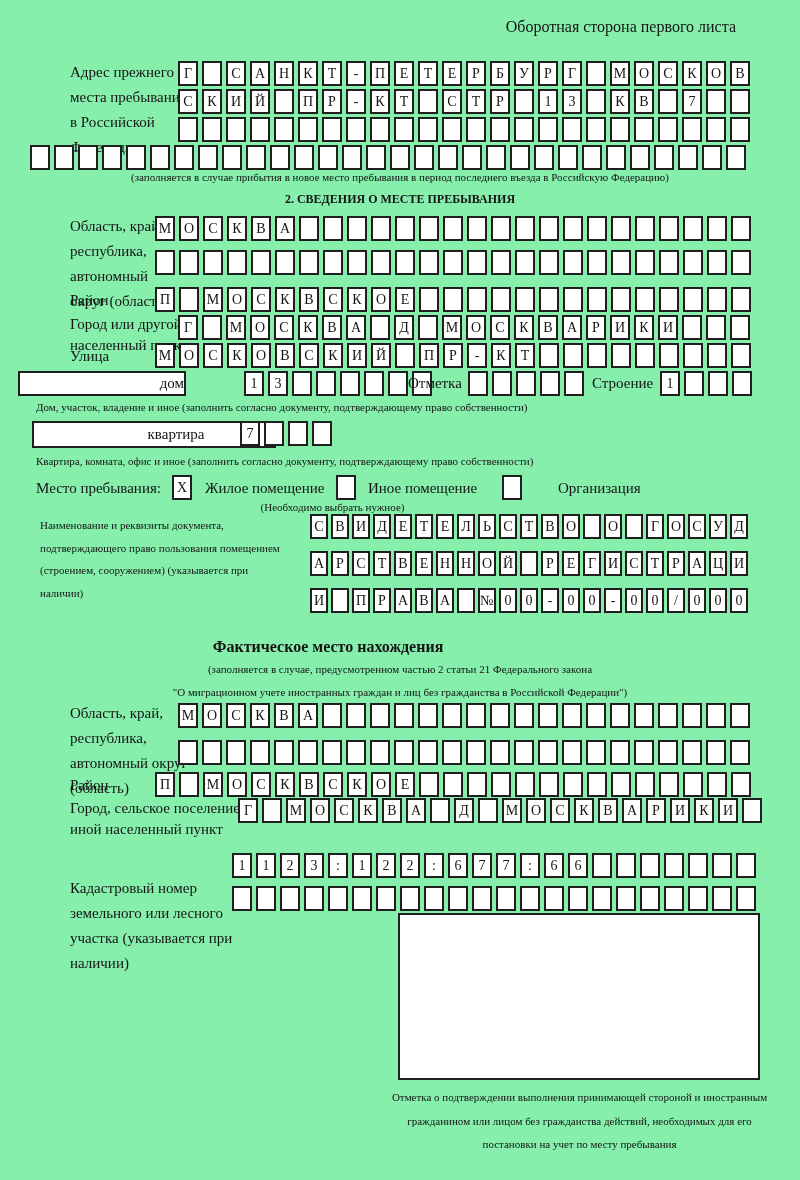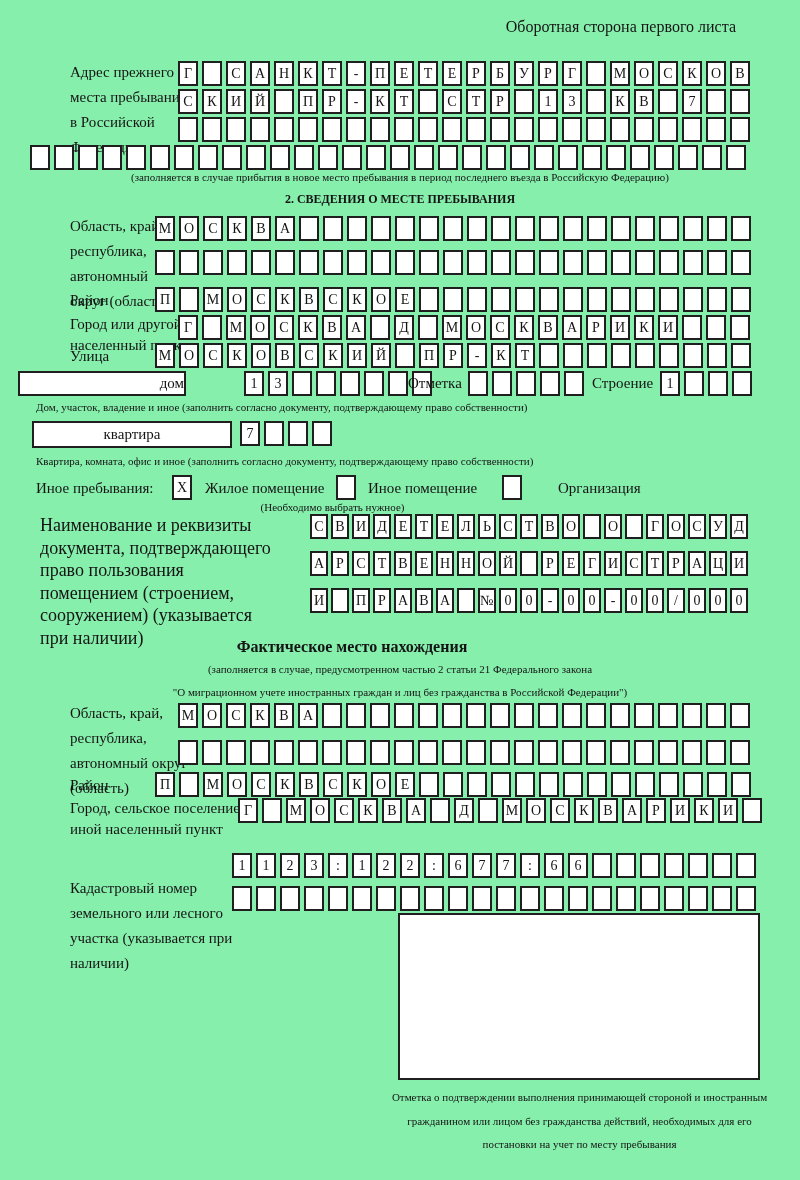--- a/index.html
+++ b/index.html
@@ -72,39 +72,39 @@
   <div class="row" style="left:155px;top:343px;"><span class="cell">М</span><span class="cell">О</span><span class="cell">С</span><span class="cell">К</span><span class="cell">О</span><span class="cell">В</span><span class="cell">С</span><span class="cell">К</span><span class="cell">И</span><span class="cell">Й</span><span class="cell"></span><span class="cell">П</span><span class="cell">Р</span><span class="cell">-</span><span class="cell">К</span><span class="cell">Т</span><span class="cell"></span><span class="cell"></span><span class="cell"></span><span class="cell"></span><span class="cell"></span><span class="cell"></span><span class="cell"></span><span class="cell"></span><span class="cell"></span></div>
 
   <div class="wbox" style="left:18px;top:371px;width:164px;height:21px;line-height:21px;text-align:right;">дом</div>
   <div class="row" style="left:208px;top:371px;margin-left:36px;"><span class="cell">1</span><span class="cell">3</span><span class="cell"></span><span class="cell"></span><span class="cell"></span><span class="cell"></span><span class="cell"></span><span class="cell"></span></div>
   <div class="abs lbl" style="left:408px;top:371px;">Отметка</div>
   <div class="row" style="left:468px;top:371px;"><span class="cell"></span><span class="cell"></span><span class="cell"></span><span class="cell"></span><span class="cell"></span></div>
   <div class="abs lbl" style="left:592px;top:371px;">Строение</div>
   <div class="row" style="left:660px;top:371px;"><span class="cell">1</span><span class="cell"></span><span class="cell"></span><span class="cell"></span></div>
   <div class="abs cap" style="left:36px;top:401px;">Дом, участок, владение и иное (заполнить согласно документу, подтверждающему право собственности)</div>
 
-  <div class="wbox" style="left:32px;top:421px;width:196px;height:23px;line-height:23px;">квартира</div>
+  <div class="wbox" style="left:32px;top:421px;width:196px;height:23px;line-height:23px;padding-left:44px;">квартира</div>
   <div class="row" style="left:240px;top:421px;"><span class="cell">7</span><span class="cell"></span><span class="cell"></span><span class="cell"></span></div>
   <div class="abs cap" style="left:36px;top:455px;">Квартира, комната, офис и иное (заполнить согласно документу, подтверждающему право собственности)</div>
 
-  <div class="abs lbl" style="left:36px;top:476px;">Иное пребывания:</div>
+  <div class="abs lbl" style="left:36px;top:476px;">Место пребывания:</div>
   <div class="row" style="left:172px;top:475px;"><span class="cell">X</span></div>
   <div class="abs lbl" style="left:205px;top:476px;">Жилое помещение</div>
   <div class="row" style="left:336px;top:475px;"><span class="cell"></span></div>
   <div class="abs lbl" style="left:368px;top:476px;">Иное помещение</div>
   <div class="row" style="left:502px;top:475px;"><span class="cell"></span></div>
   <div class="abs lbl" style="left:558px;top:476px;">Организация</div>
   <div class="abs cap center" style="left:160px;top:501px;width:345px;">(Необходимо выбрать нужное)</div>
 
-  <div class="abs" style="left:40px;top:514px;width:240px;font-size:18px;line-height:22.5px;">Наименование и реквизиты документа, подтверждающего право пользования помещением (строением, сооружением) (указывается при наличии)</div>
+  <div class="abs" style="left:40px;top:514px;width:240px;font-size:11px;line-height:22.5px;">Наименование и реквизиты документа, подтверждающего право пользования помещением (строением, сооружением) (указывается при наличии)</div>
   <div class="row tight" style="left:310px;top:514px;"><span class="cell">С</span><span class="cell">В</span><span class="cell">И</span><span class="cell">Д</span><span class="cell">Е</span><span class="cell">Т</span><span class="cell">Е</span><span class="cell">Л</span><span class="cell">Ь</span><span class="cell">С</span><span class="cell">Т</span><span class="cell">В</span><span class="cell">О</span><span class="cell"></span><span class="cell">О</span><span class="cell"></span><span class="cell">Г</span><span class="cell">О</span><span class="cell">С</span><span class="cell">У</span><span class="cell">Д</span></div>
   <div class="row tight" style="left:310px;top:551px;"><span class="cell">А</span><span class="cell">Р</span><span class="cell">С</span><span class="cell">Т</span><span class="cell">В</span><span class="cell">Е</span><span class="cell">Н</span><span class="cell">Н</span><span class="cell">О</span><span class="cell">Й</span><span class="cell"></span><span class="cell">Р</span><span class="cell">Е</span><span class="cell">Г</span><span class="cell">И</span><span class="cell">С</span><span class="cell">Т</span><span class="cell">Р</span><span class="cell">А</span><span class="cell">Ц</span><span class="cell">И</span></div>
   <div class="row tight" style="left:310px;top:588px;"><span class="cell">И</span><span class="cell"></span><span class="cell">П</span><span class="cell">Р</span><span class="cell">А</span><span class="cell">В</span><span class="cell">А</span><span class="cell"></span><span class="cell">№</span><span class="cell">0</span><span class="cell">0</span><span class="cell">-</span><span class="cell">0</span><span class="cell">0</span><span class="cell">-</span><span class="cell">0</span><span class="cell">0</span><span class="cell">/</span><span class="cell">0</span><span class="cell">0</span><span class="cell">0</span></div>
 
-  <div class="abs bold center" style="left:0;top:638px;width:656px;font-size:16px;padding-left:24px;">Фактическое место нахождения</div>
+  <div class="abs bold center" style="left:0;top:638px;width:656px;font-size:16px;">Фактическое место нахождения</div>
   <div class="abs cap center" style="left:0;top:663px;width:800px;">(заполняется в случае, предусмотренном частью 2 статьи 21 Федерального закона</div>
   <div class="abs cap center" style="left:0;top:686px;width:800px;">"О миграционном учете иностранных граждан и лиц без гражданства в Российской Федерации")</div>
 
   <div class="abs lbl" style="left:70px;top:701px;width:138px;">Область, край, республика, автономный округ (область)</div>
   <div class="row" style="left:178px;top:703px;"><span class="cell">М</span><span class="cell">О</span><span class="cell">С</span><span class="cell">К</span><span class="cell">В</span><span class="cell">А</span><span class="cell"></span><span class="cell"></span><span class="cell"></span><span class="cell"></span><span class="cell"></span><span class="cell"></span><span class="cell"></span><span class="cell"></span><span class="cell"></span><span class="cell"></span><span class="cell"></span><span class="cell"></span><span class="cell"></span><span class="cell"></span><span class="cell"></span><span class="cell"></span><span class="cell"></span><span class="cell"></span></div>
   <div class="row" style="left:178px;top:740px;"><span class="cell"></span><span class="cell"></span><span class="cell"></span><span class="cell"></span><span class="cell"></span><span class="cell"></span><span class="cell"></span><span class="cell"></span><span class="cell"></span><span class="cell"></span><span class="cell"></span><span class="cell"></span><span class="cell"></span><span class="cell"></span><span class="cell"></span><span class="cell"></span><span class="cell"></span><span class="cell"></span><span class="cell"></span><span class="cell"></span><span class="cell"></span><span class="cell"></span><span class="cell"></span><span class="cell"></span></div>
 
   <div class="abs lbl" style="left:70px;top:773px;">Район</div>
   <div class="row" style="left:155px;top:772px;"><span class="cell">П</span><span class="cell"></span><span class="cell">М</span><span class="cell">О</span><span class="cell">С</span><span class="cell">К</span><span class="cell">В</span><span class="cell">С</span><span class="cell">К</span><span class="cell">О</span><span class="cell">Е</span><span class="cell"></span><span class="cell"></span><span class="cell"></span><span class="cell"></span><span class="cell"></span><span class="cell"></span><span class="cell"></span><span class="cell"></span><span class="cell"></span><span class="cell"></span><span class="cell"></span><span class="cell"></span><span class="cell"></span><span class="cell"></span></div>
 

